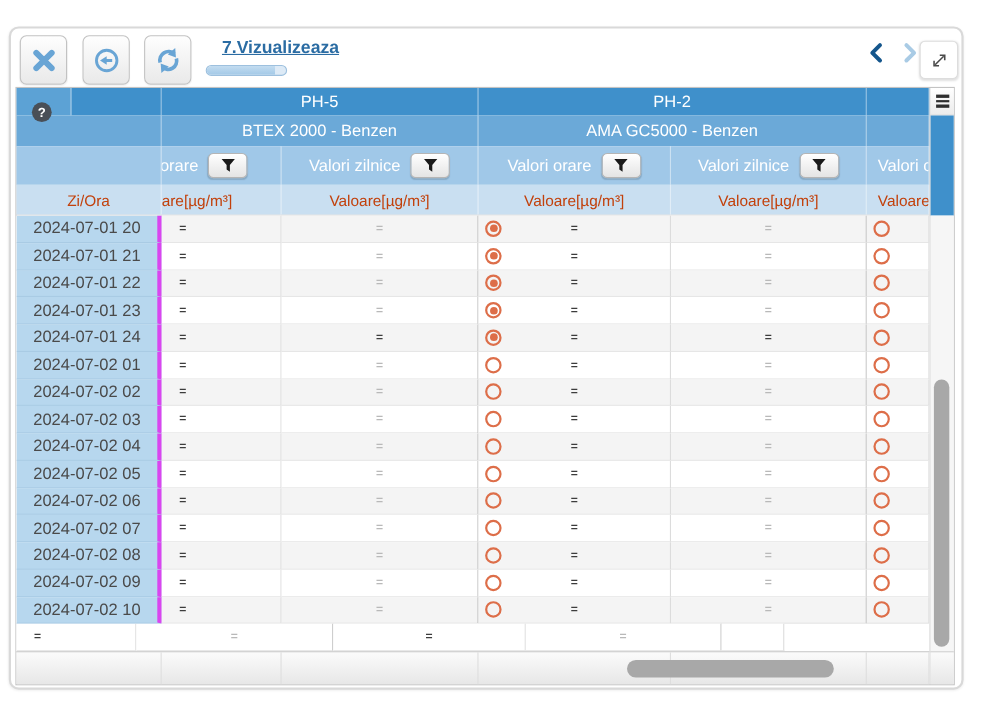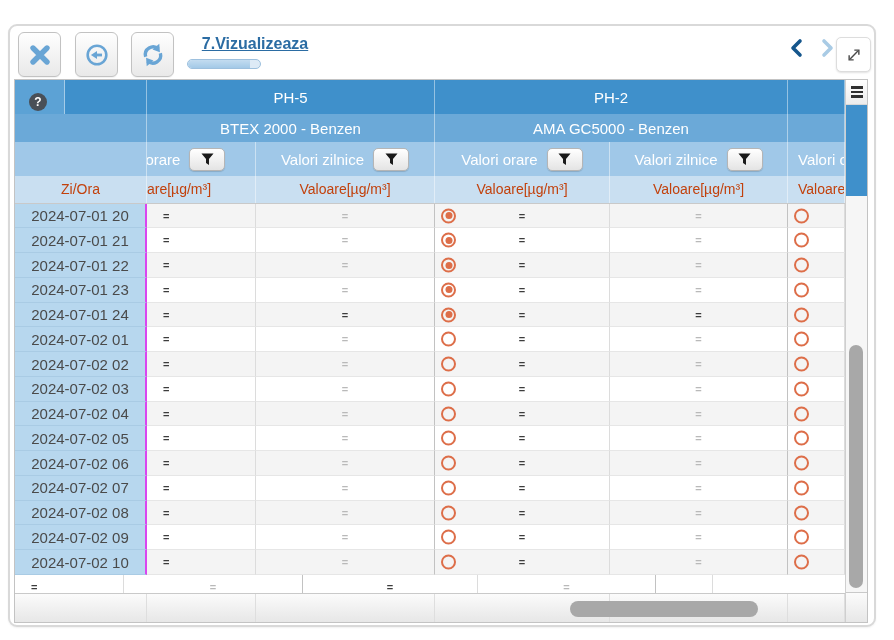--- a/index.html
+++ b/index.html
@@ -28,21 +28,21 @@
                border:1px solid #ddd; border-radius:5px; box-shadow:0 1px 2px rgba(0,0,0,.12);
                display:flex; align-items:center; justify-content:center; cursor:pointer; z-index:5; }
 
   
   .grid { position:absolute; left:5px; top:54px; width:852px; height:542px; display:flex;
           box-shadow:0 0 0 1px #c3c3c3; background:#fff; }
   .main { width:830px; display:flex; flex-direction:column; }
   .hrow { display:flex; }
   .hc { display:flex; align-items:center; justify-content:center; color:#fff; font-size:15px;
         border-right:1px solid rgba(255,255,255,.45); overflow:hidden; white-space:nowrap; }
-  .r1 { height:35px; } .r1 .hc { background:#3f90cb; }
+  .r1 { height:25px; } .r1 .hc { background:#3f90cb; }
   .r1 .help { width:50px; background:#5ca2d5; }
   .r1 .fillc { width:82px; }
   .r2 { height:28px; } .r2 .hc { background:#6ba9d8; }
   .r2 .lblank { width:132px; }
   .r3 { height:35px; } .r3 .hc { background:#a0c8e8; }
   .r3 .lblank { width:132px; }
   .r4 { height:28px; border-bottom:1px solid #c9c9c9; } .r4 .hc { background:#c9dff1; color:#c2410c; font-size:14px;text-align:right; }
   .sp1 { width:288px; } .sp2 { width:353px; } .w6h { width:57px; }
   .cw1{ width:132px; } .cw2{ width:109px; } .cw3{ width:179px; } .cw4{ width:175px; } .cw5{ width:178px; } .cw6{ width:57px; }
 
@@ -59,21 +59,21 @@
                background:linear-gradient(#ffffff,#e4e4e4); display:flex; align-items:center; justify-content:center;
                cursor:pointer; box-shadow:0 1px 1px rgba(0,0,0,.15); }
 
   
   .body { height:396px; overflow:hidden; background:#fff; }
   .trow { display:flex; height:24.75px; }
   .trow.alt .c { background:#f4f4f4; }
   .c { position:relative; display:flex; align-items:center; border-right:1px solid #dcdcdc;
        border-bottom:1px solid #e6e6e6; background:#fff; }
   .c.gb { border-right:1px solid #c2c2c2; }
-  .datec { width:132px; background:#b7d7ee !important; border-right:2px solid #d946ef; border-bottom:1px solid #a9cbe4;
+  .datec { width:132px; background:#b7d7ee !important; border-right:4px solid #d946ef; border-bottom:1px solid #a9cbe4;
            color:#4a4a4a; font-size:15px; justify-content:center; }
   .eq { font-size:11px; font-weight:700; color:#3c3c3c; }
   .eq.light { color:#b9b9b9; }
   .cntr { justify-content:center; }
   .c .eqpadL { margin-left:16px; }
   .mark { position:absolute; left:6px; top:50%; transform:translateY(-50%); width:15px; height:15px;
           border:2px solid #dd6e49; border-radius:50%; cursor:pointer; }
   .mark.sel::after { content:""; position:absolute; left:50%; top:50%; transform:translate(-50%,-50%);
                      width:7px; height:7px; border-radius:50%; background:#dd6e49; }
 

